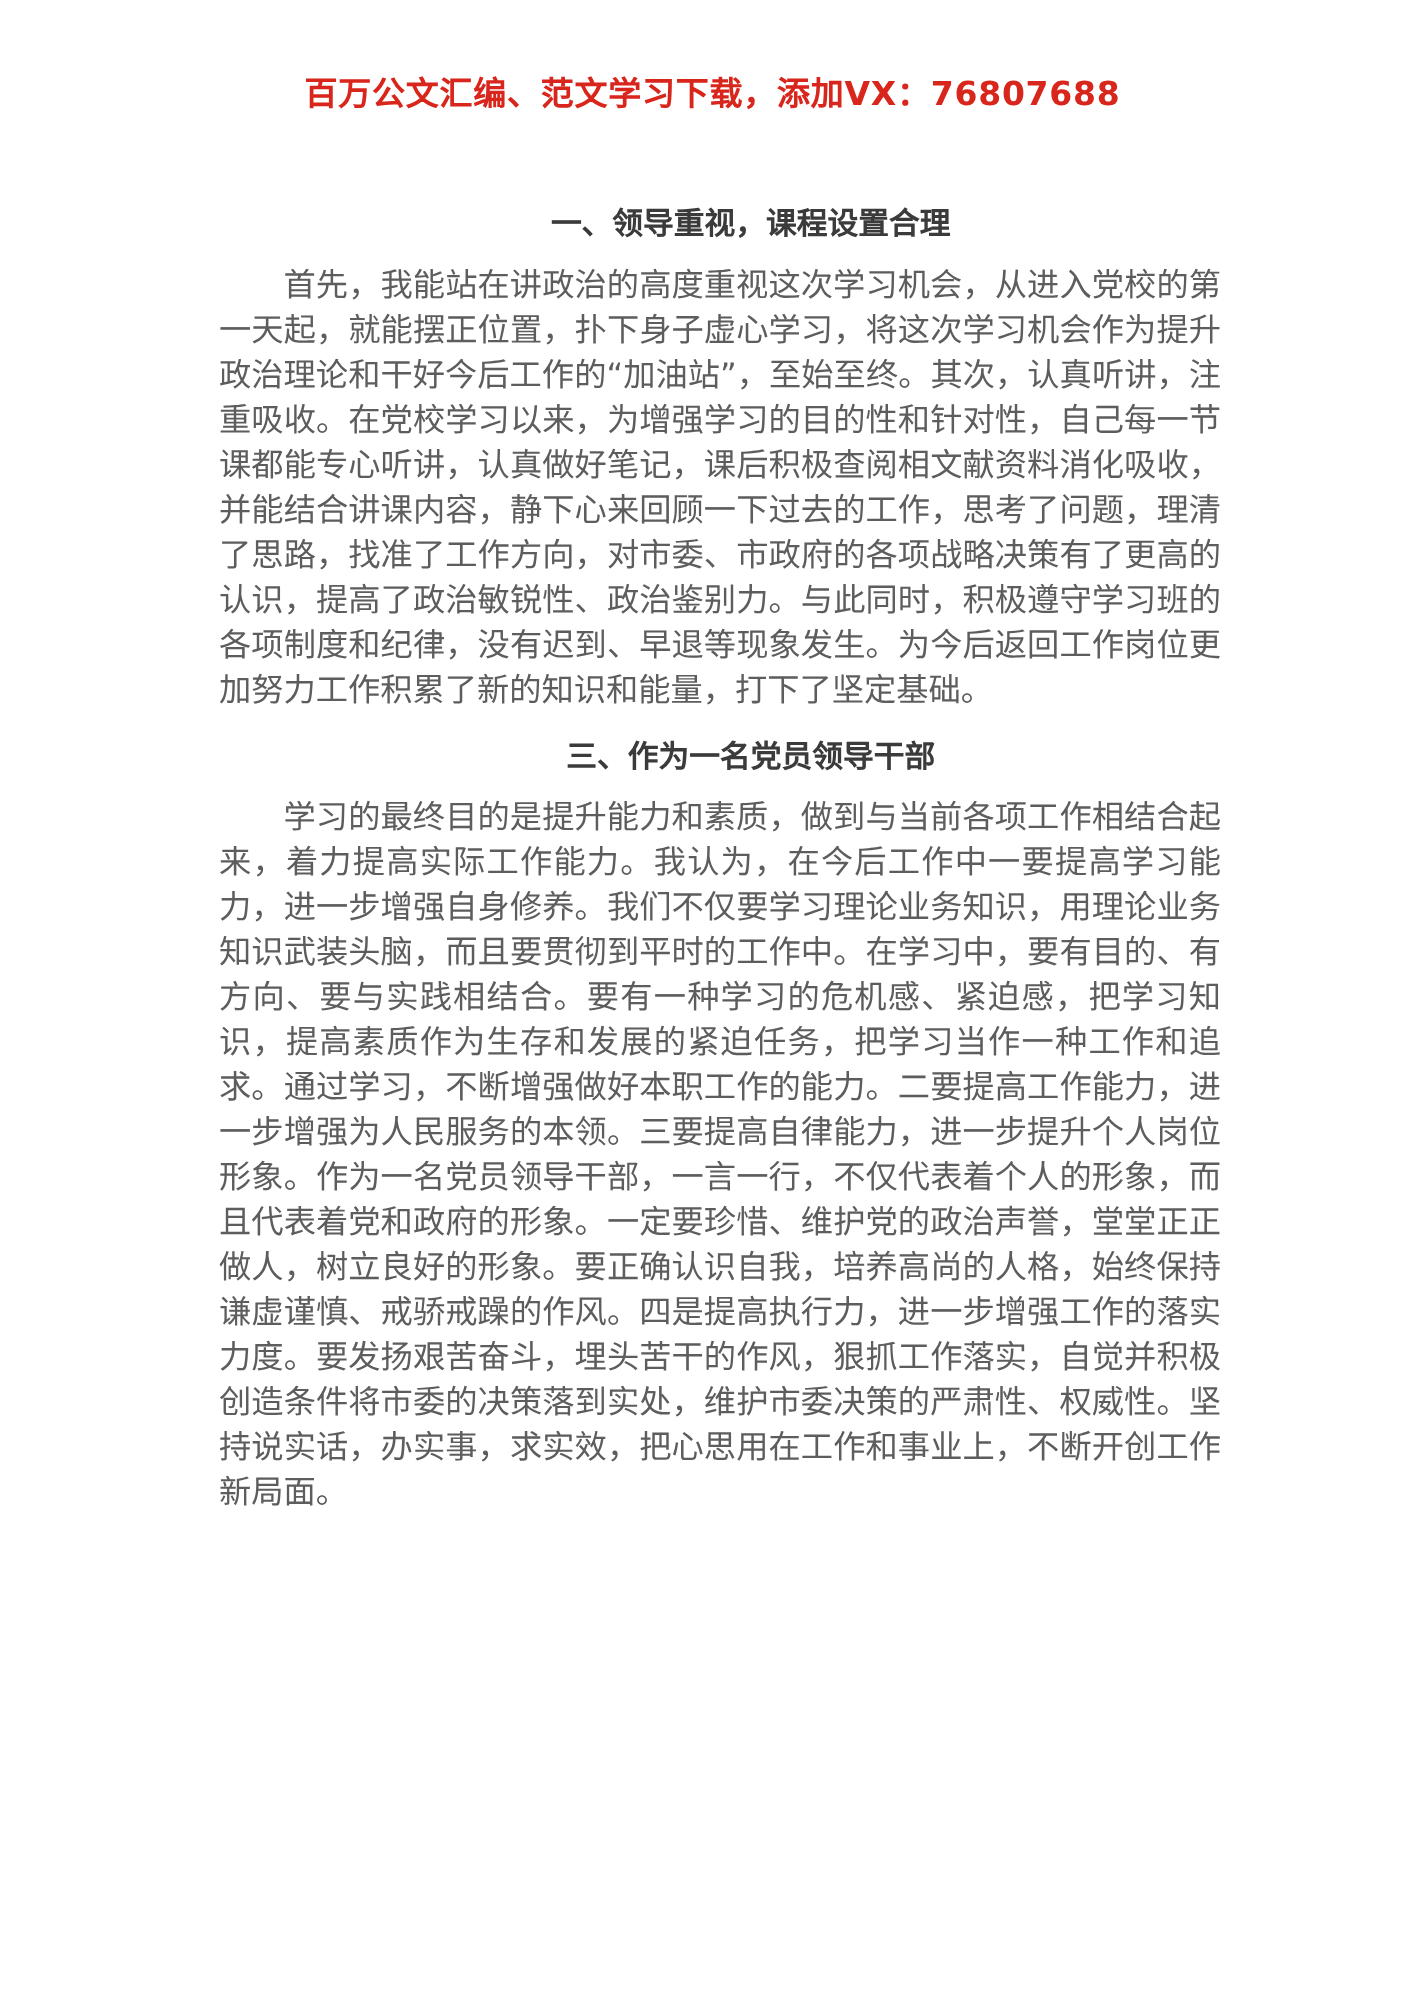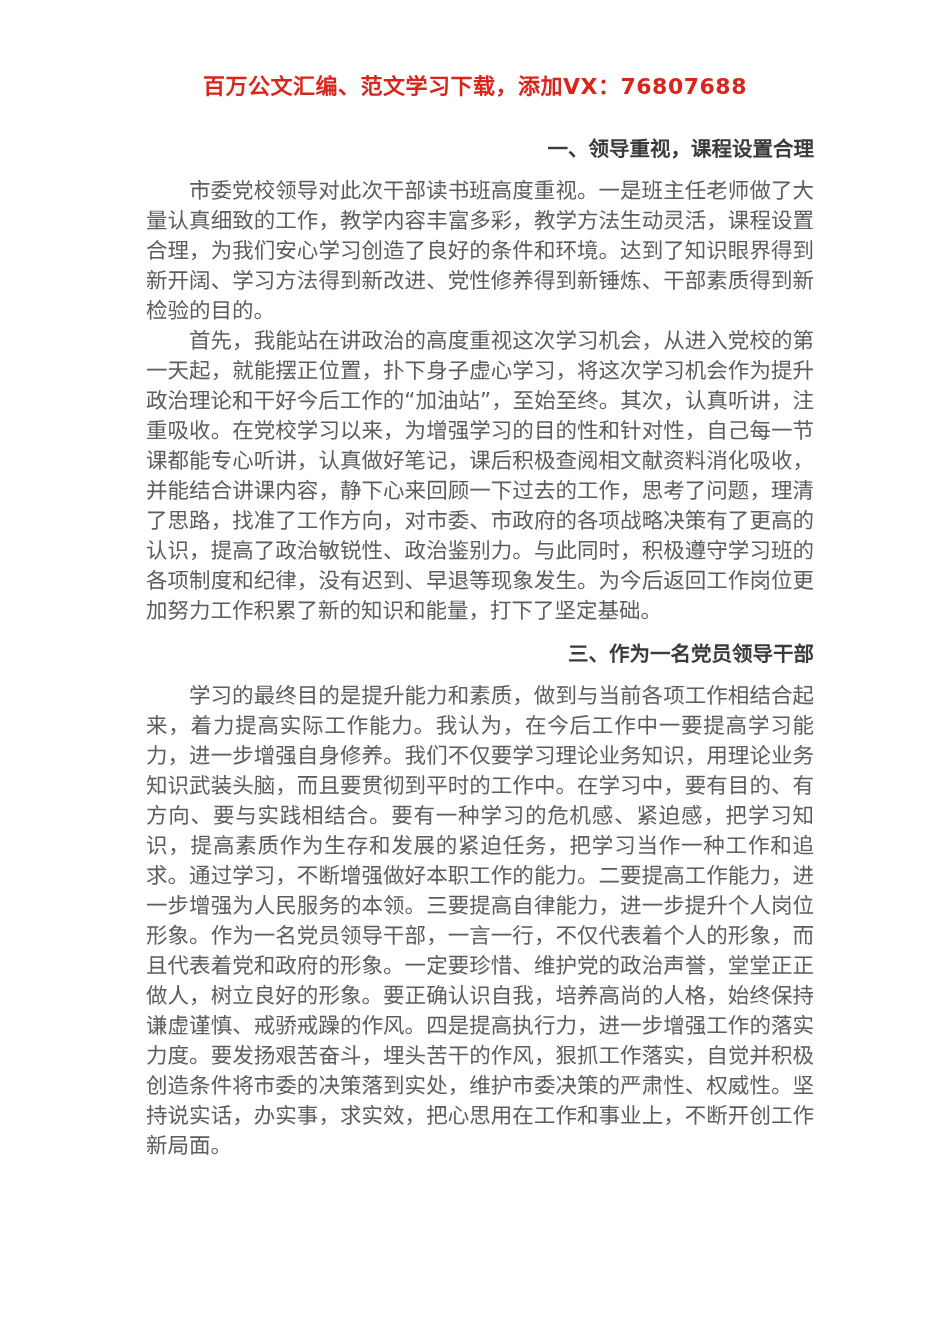--- a/index.html
+++ b/index.html
@@ -17,21 +17,21 @@
     height: 1344px;
     margin: 0 auto;
     background: #ffffff;
     overflow: hidden;
     box-sizing: border-box;
   }
 
   
   .promo-header {
     position: absolute;
-    top: 72px;
+    top: 49px;
     left: 0;
     width: 950px;
     text-align: center;
     color: #d9261c;
     font-size: 22px;
     font-weight: 700;
     letter-spacing: 0.5px;
     line-height: 30px;
     white-space: nowrap;
     font-family: "DejaVu Sans", "Liberation Sans", sans-serif;
@@ -58,21 +58,21 @@
   }
 
   .section-heading {
     margin: 0;
     padding: 13px 0 11px 0;
     text-indent: 2em;
     font-size: 20.5px;
     line-height: 28px;
     font-weight: 700;
     color: #3b3b3b;
-    text-align: right;
+    text-align: center;
     font-family: "DejaVu Sans", "Liberation Sans", sans-serif;
   }
 
   .para + .section-heading {
     padding-top: 14px;
   }
   .section-heading + .para {
     margin-top: 2px;
   }
 </style>
@@ -80,21 +80,20 @@
 <body>
 
 <div class="page">
 
   <div class="promo-header">百万公文汇编、范文学习下载，添加VX：76807688</div>
 
   <div class="doc-body">
 
 
     <h2 class="section-heading">一、领导重视，课程设置合理</h2>
-    <p class="para">市委党校领导对此次干部读书班高度重视。一是班主任老师做了大量认真细致的工作，教学内容丰富多彩，教学方法生动灵活，课程设置合理，为我们安心学习创造了良好的条件和环境。达到了知识眼界得到新开阔、学习方法得到新改进、党性修养得到新锤炼、干部素质得到新检验的目的。</p>
 
     <p class="para">首先，我能站在讲政治的高度重视这次学习机会，从进入党校的第一天起，就能摆正位置，扑下身子虚心学习，将这次学习机会作为提升政治理论和干好今后工作的“加油站”，至始至终。其次，认真听讲，注重吸收。在党校学习以来，为增强学习的目的性和针对性，自己每一节课都能专心听讲，认真做好笔记，课后积极查阅相文献资料消化吸收，并能结合讲课内容，静下心来回顾一下过去的工作，思考了问题，理清了思路，找准了工作方向，对市委、市政府的各项战略决策有了更高的认识，提高了政治敏锐性、政治鉴别力。与此同时，积极遵守学习班的各项制度和纪律，没有迟到、早退等现象发生。为今后返回工作岗位更加努力工作积累了新的知识和能量，打下了坚定基础。</p>
 
     <h2 class="section-heading">三、作为一名党员领导干部</h2>
     <p class="para">学习的最终目的是提升能力和素质，做到与当前各项工作相结合起来，着力提高实际工作能力。我认为，在今后工作中一要提高学习能力，进一步增强自身修养。我们不仅要学习理论业务知识，用理论业务知识武装头脑，而且要贯彻到平时的工作中。在学习中，要有目的、有方向、要与实践相结合。要有一种学习的危机感、紧迫感，把学习知识，提高素质作为生存和发展的紧迫任务，把学习当作一种工作和追求。通过学习，不断增强做好本职工作的能力。二要提高工作能力，进一步增强为人民服务的本领。三要提高自律能力，进一步提升个人岗位形象。作为一名党员领导干部，一言一行，不仅代表着个人的形象，而且代表着党和政府的形象。一定要珍惜、维护党的政治声誉，堂堂正正做人，树立良好的形象。要正确认识自我，培养高尚的人格，始终保持谦虚谨慎、戒骄戒躁的作风。四是提高执行力，进一步增强工作的落实力度。要发扬艰苦奋斗，埋头苦干的作风，狠抓工作落实，自觉并积极创造条件将市委的决策落到实处，维护市委决策的严肃性、权威性。坚持说实话，办实事，求实效，把心思用在工作和事业上，不断开创工作新局面。</p>
 
   </div>
 </div>
 
 </body></html>

